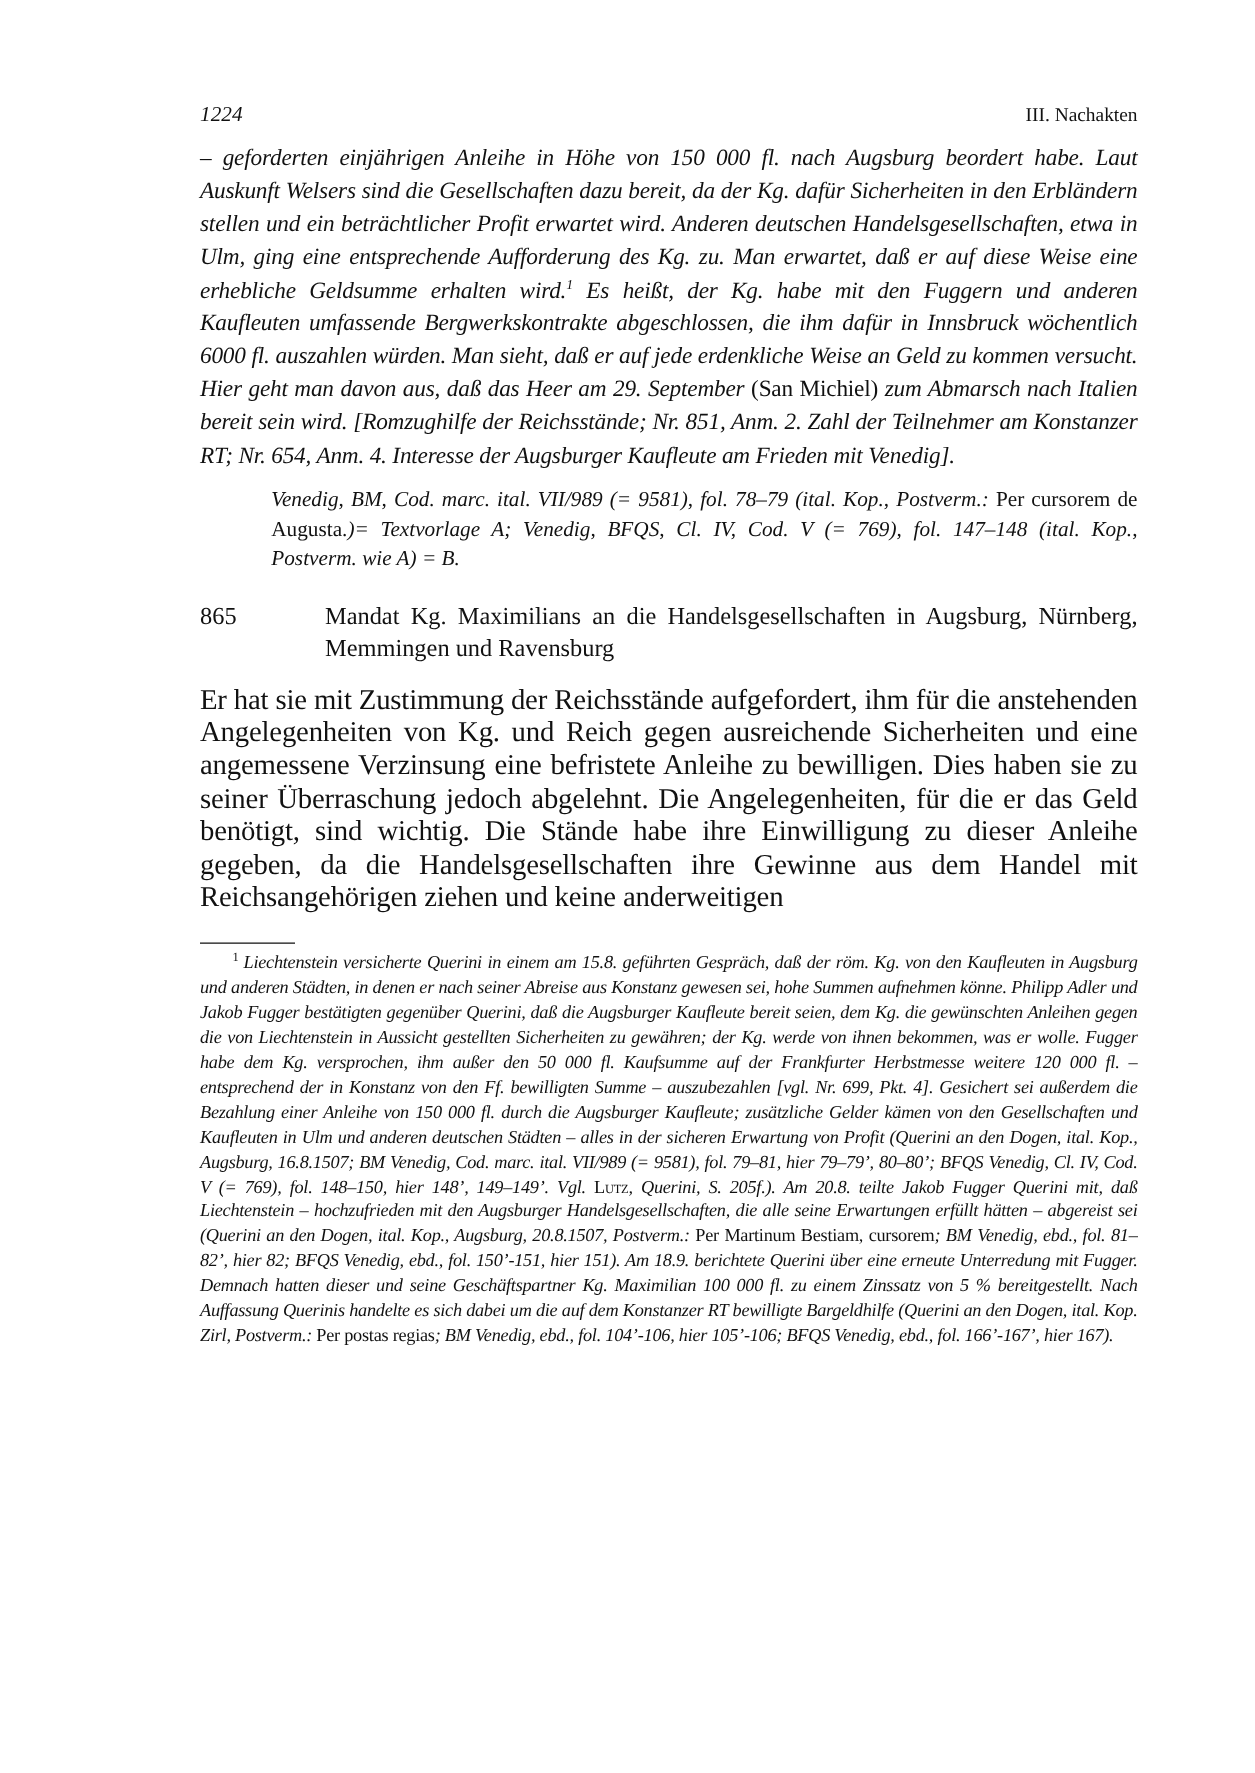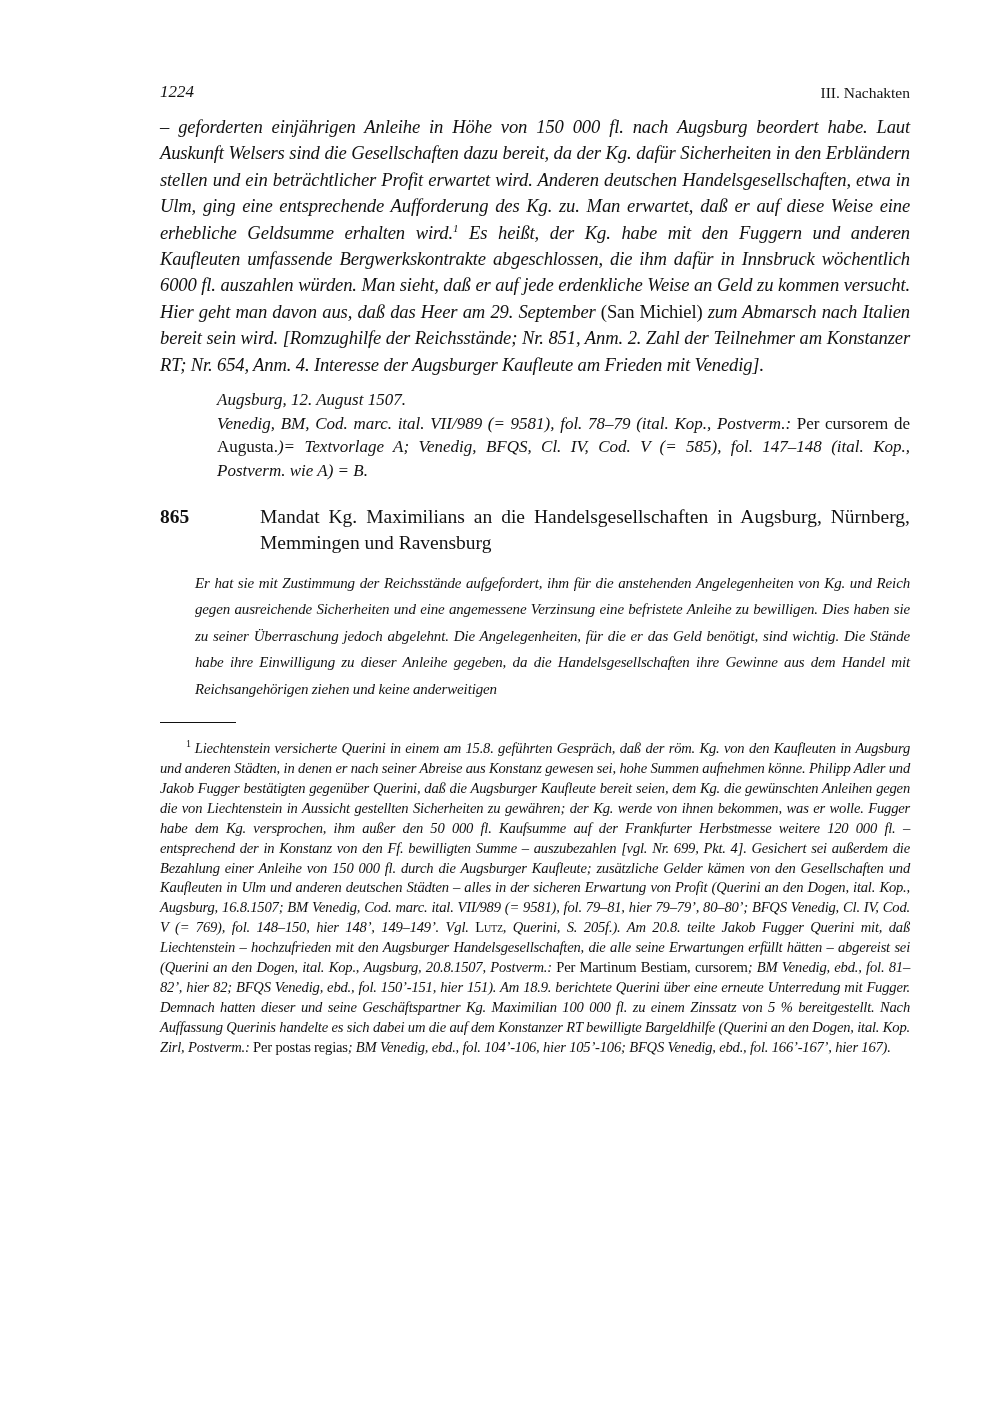--- a/index.html
+++ b/index.html
@@ -8,42 +8,41 @@
     .running-head { position:relative; height:30px; font-size:17px; }
     .page-num { position:absolute; left:0; top:2px;font-style:italic; }
     .head-title { position:absolute; left:0; right:0; top:4px; text-align:right; font-size:15.5px; }
     .body-text { font-size:18.6px; line-height:26.4px; text-align:justify; font-style:italic; margin:0; margin-top:4px; letter-spacing:-0.15px; }
     .up { font-style:normal; }
     .sup { font-size:11px; vertical-align:super; line-height:0; font-style:italic; }
     .source { margin:10px 0 0 57px; font-size:17px; line-height:23.5px; font-style:italic; text-align:justify; }
     .source div { margin:0; }
     .sc { font-variant:small-caps; font-style:normal; }
     .doc-head { display:flex; margin-top:22px; font-size:19.5px; line-height:26px; font-weight:normal; }
-    .doc-num { width:60px; flex:0 0 60px;font-weight:bold; }
+    .doc-num { width:60px; flex:0 0 60px; }
     .doc-title { flex:1; text-align:justify;margin-left:40px; }
-    .regest { font-size:15px; line-height:26.4px; text-align:justify; font-style:italic; margin-top:14px; letter-spacing:-0.15px;margin-left:35px; }
+    .regest { font-size:23px; line-height:26.4px; text-align:justify; margin-top:14px; letter-spacing:-0.15px; }
     .fn-rule { width:76px; border-top:1px solid #111; margin-top:20px; }
-    .footnote { font-size:14.6px; line-height:19.9px; font-style:italic; text-align:justify; margin-top:16px; text-indent:26px; letter-spacing:-0.2px; }
+    .footnote { font-size:14.6px; line-height:19.9px; font-style:italic; text-align:justify; margin-top:6px; text-indent:26px; letter-spacing:-0.2px; }
     .fn-mark { font-size:10px; vertical-align:super; line-height:0; font-style:normal; margin-right:4px; }
   </style>
 </head>
 <body>
 
 <div class="page">
 
   <div class="running-head">
     <span class="page-num">1224</span>
     <span class="head-title">III. Nachakten</span>
   </div>
 
   <p class="body-text"><span>– geforderten einjährigen Anleihe in Höhe von 150 000 fl. nach Augsburg beordert habe. Laut Auskunft Welsers sind die Gesellschaften dazu bereit, da der Kg. dafür Sicherheiten in den Erbländern stellen und ein beträchtlicher Profit erwartet wird. Anderen deutschen Handelsgesellschaften, etwa in Ulm, ging eine entsprechende Aufforderung des Kg. zu. Man erwartet, daß er auf diese Weise eine erhebliche Geldsumme erhalten wird.</span><span class="sup">1</span><span> Es heißt, der Kg. habe mit den Fuggern und anderen Kaufleuten umfassende Bergwerkskontrakte abgeschlossen, die ihm dafür in Innsbruck wöchentlich 6000 fl. auszahlen würden. Man sieht, daß er auf jede erdenkliche Weise an Geld zu kommen versucht. Hier geht man davon aus, daß das Heer am 29. September </span><span class="up">(San Michiel)</span><span> zum Abmarsch nach Italien bereit sein wird. [Romzughilfe der Reichsstände; Nr. 851, Anm. 2. Zahl der Teilnehmer am Konstanzer RT; Nr. 654, Anm. 4. Interesse der Augsburger Kaufleute am Frieden mit Venedig].</span></p>
 
   <div class="source">
-    <div>Augsburg, 12. August 1507.</div>
-    <div><span>Venedig, BM, Cod. marc. ital. VII/989 (= 9581), fol. 78–79 (ital. Kop., Postverm.: </span><span class="up">Per cursorem de Augusta.</span><span>)= Textvorlage A; Venedig, BFQS, Cl. IV, Cod. V (= 585), fol. 147–148 (ital. Kop., Postverm. wie A) = B.</span></div>
+    <div><span>Venedig, BM, Cod. marc. ital. VII/989 (= 9581), fol. 78–79 (ital. Kop., Postverm.: </span><span class="up">Per cursorem de Augusta.</span><span>)= Textvorlage A; Venedig, BFQS, Cl. IV, Cod. V (= 769), fol. 147–148 (ital. Kop., Postverm. wie A) = B.</span></div>
   </div>
 
   <div class="doc-head">
     <span class="doc-num">865</span>
     <span class="doc-title">Mandat Kg. Maximilians an die Handelsgesellschaften in Augsburg, Nürnberg, Memmingen und Ravensburg</span>
   </div>
 
   <p class="regest">Er hat sie mit Zustimmung der Reichsstände aufgefordert, ihm für die anstehenden Angelegenheiten von Kg. und Reich gegen ausreichende Sicherheiten und eine angemessene Verzinsung eine befristete Anleihe zu bewilligen. Dies haben sie zu seiner Überraschung jedoch abgelehnt. Die Angelegenheiten, für die er das Geld benötigt, sind wichtig. Die Stände habe ihre Einwilligung zu dieser Anleihe gegeben, da die Handelsgesellschaften ihre Gewinne aus dem Handel mit Reichsangehörigen ziehen und keine anderweitigen</p>
 
   <div class="fn-rule"></div>

